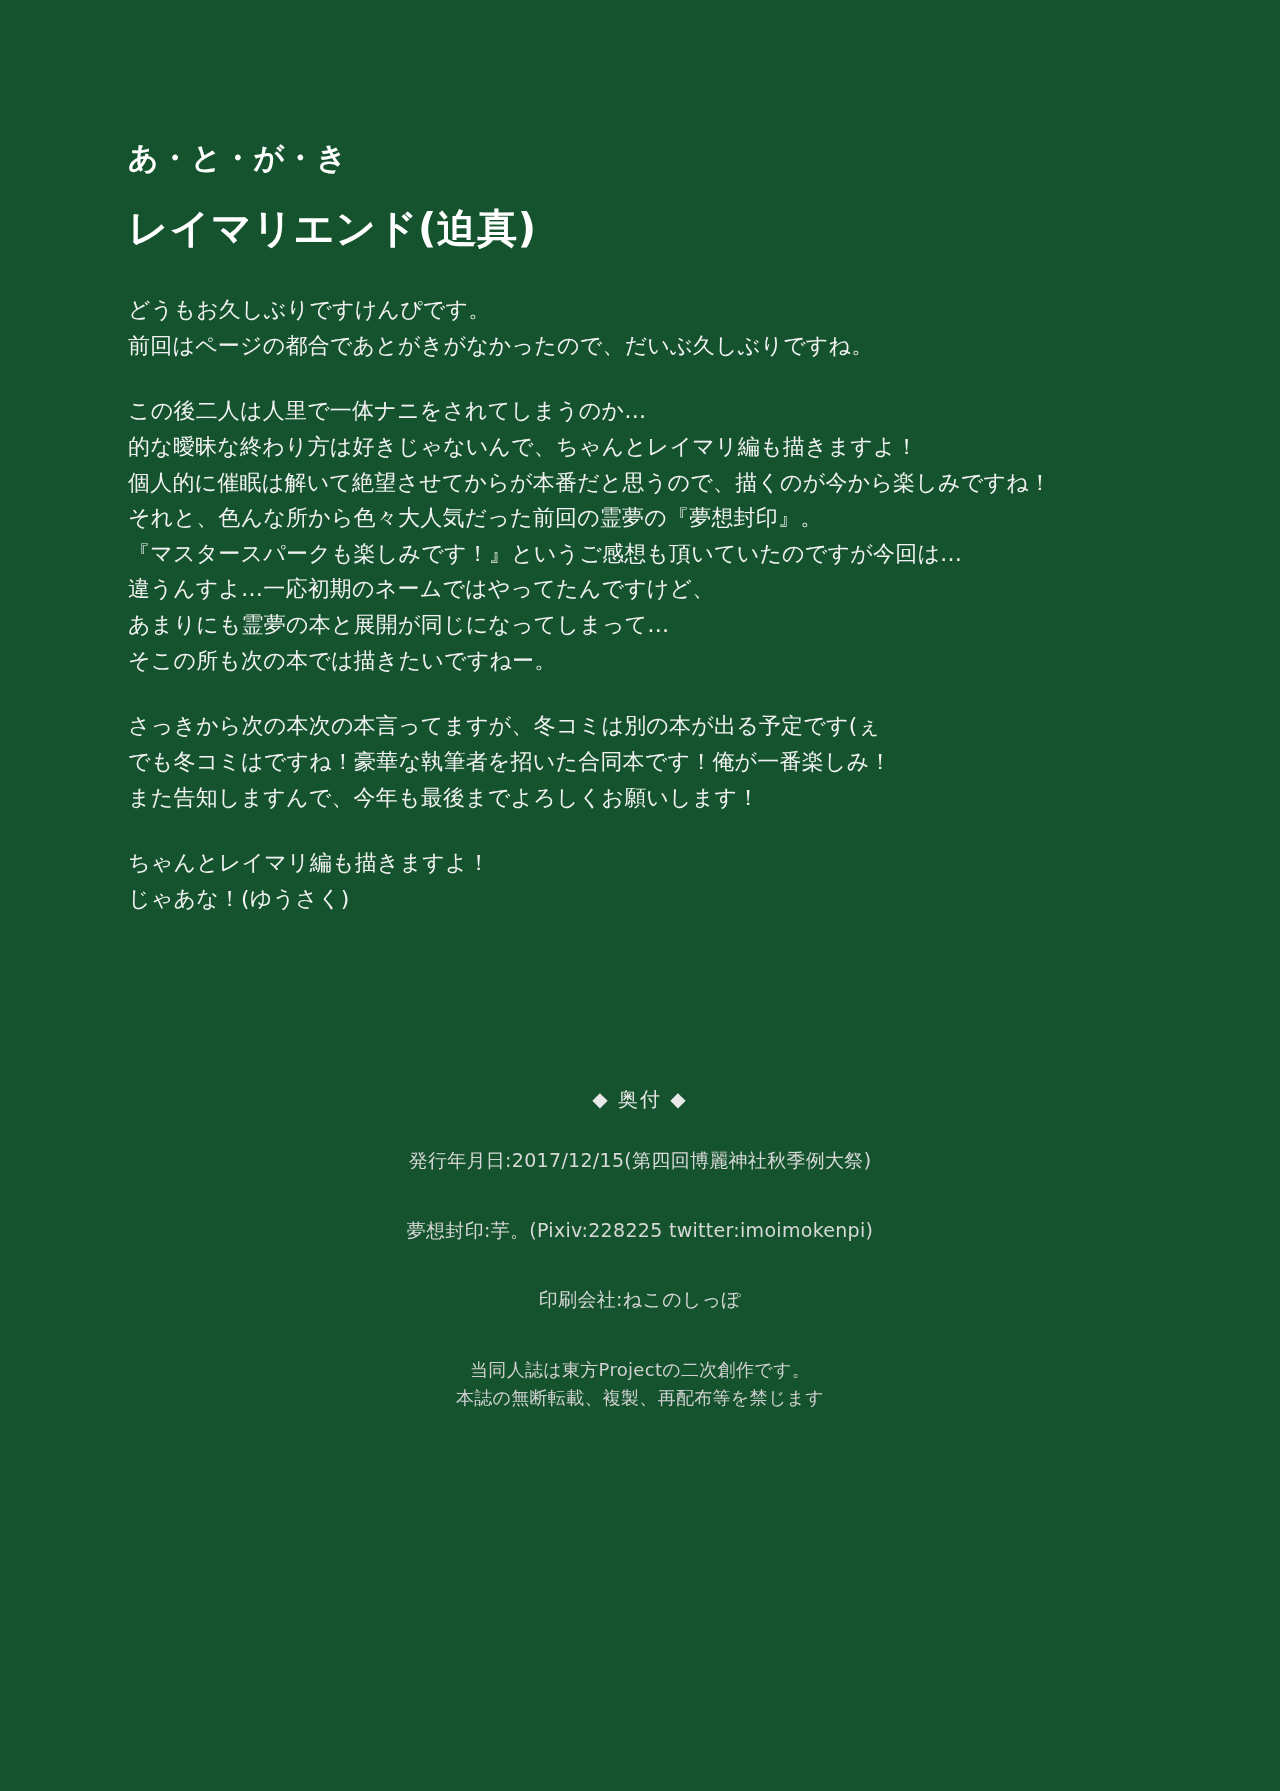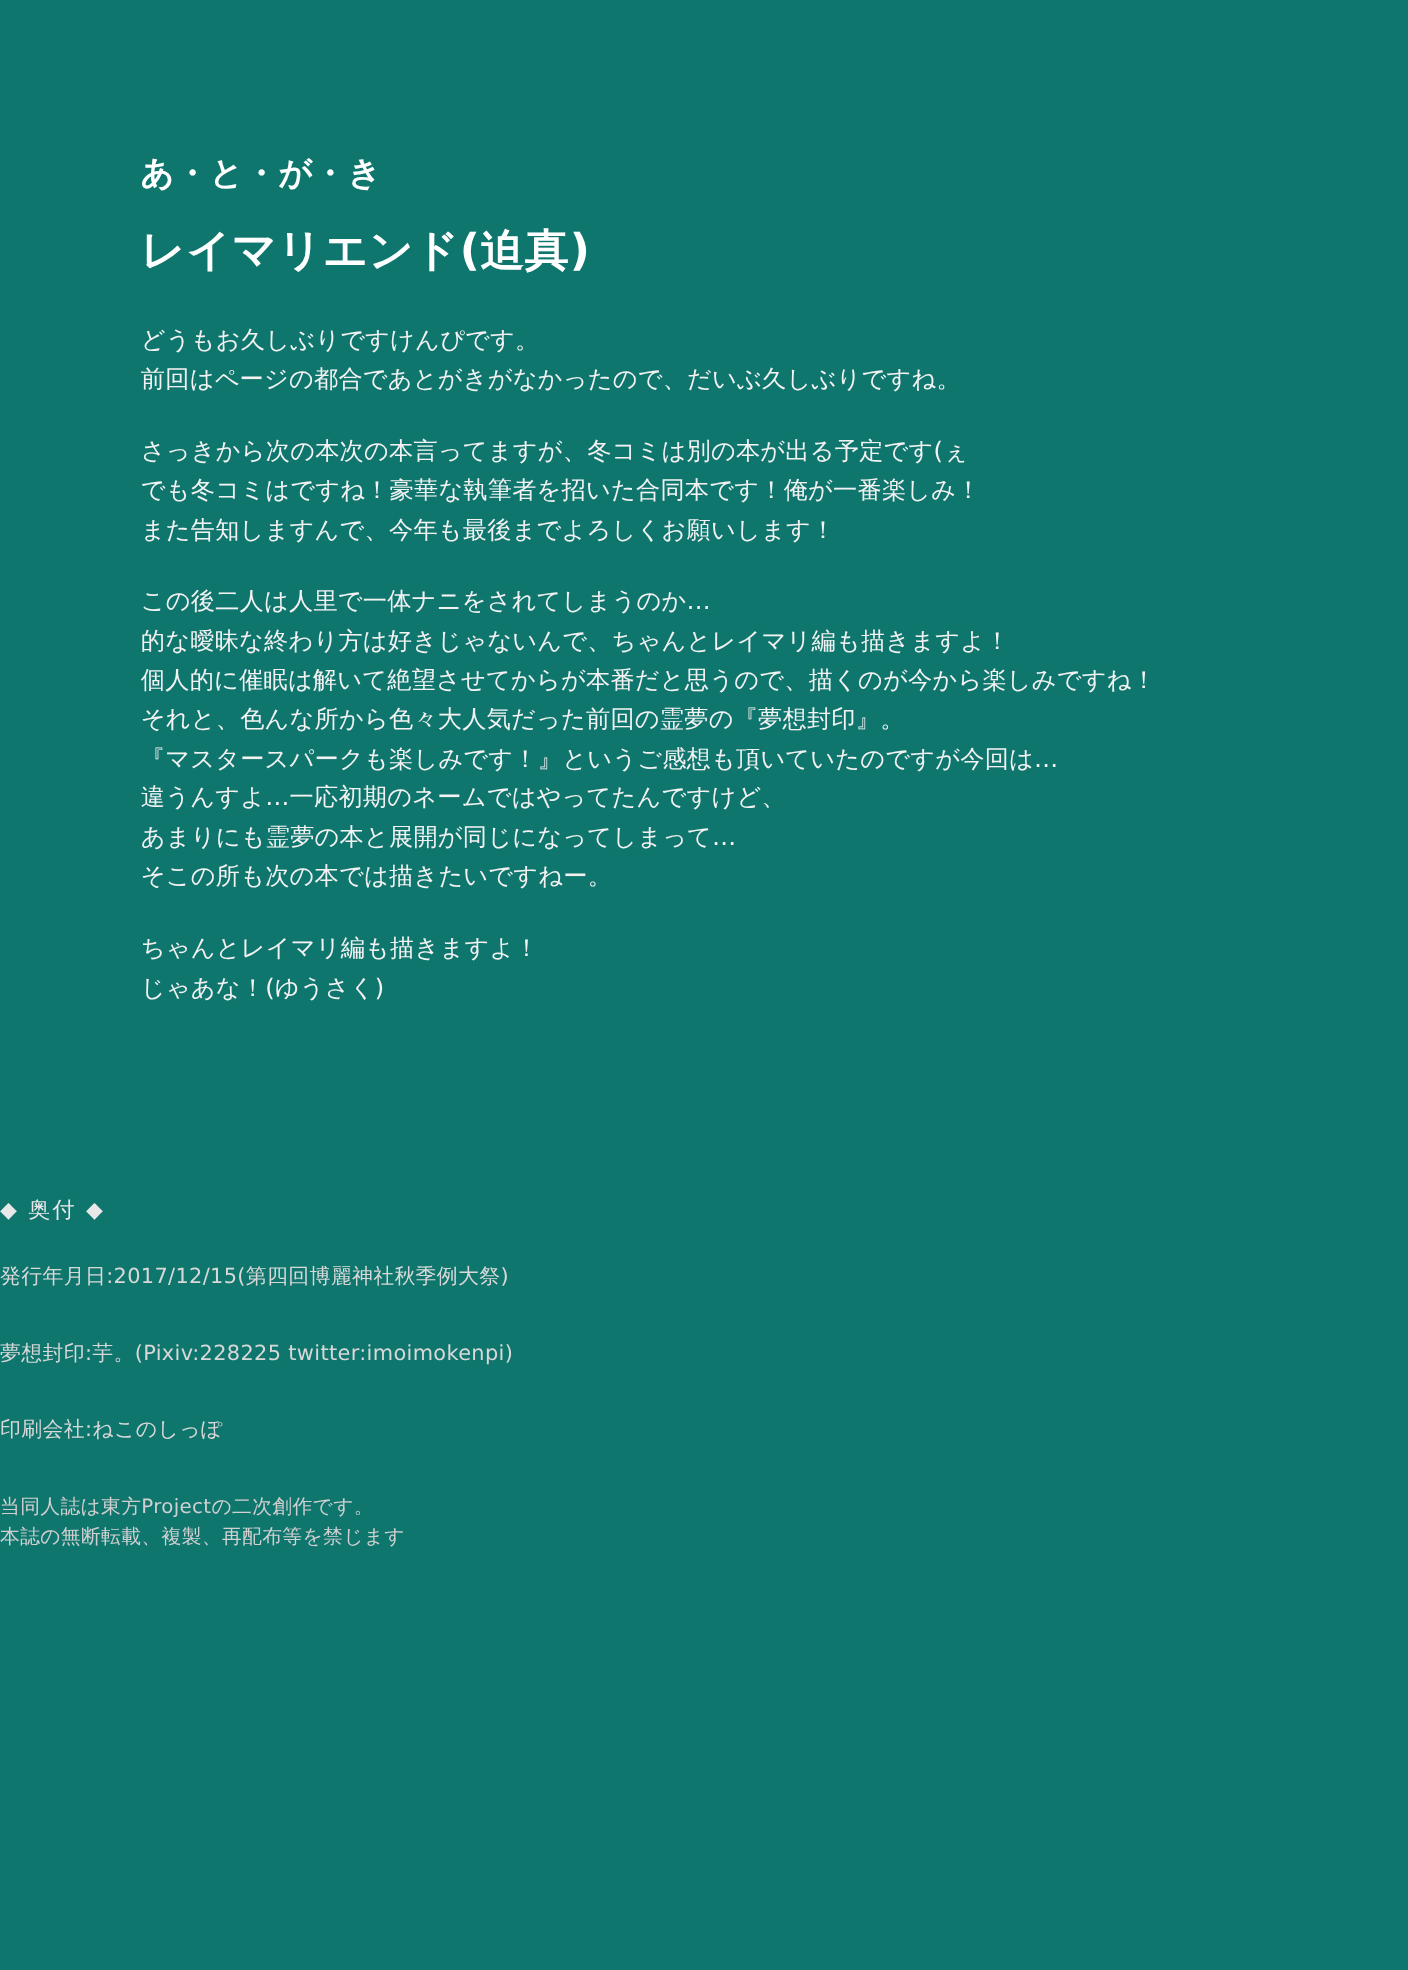--- a/index.html
+++ b/index.html
@@ -11,21 +11,21 @@
     width: 1280px;
     height: 1791px;
     position: relative;
     font-family: "DejaVu Sans", "Liberation Sans", sans-serif;
     color: #ffffff;
     overflow: hidden;
   }
   .page {
     position: absolute;
     inset: 0;
-    background: #0f766e;
+    background: #14532d;
   }
   .afterword {
     position: absolute;
     left: 128px;
     top: 140px;
     width: 1030px;
   }
   .kicker {
     font-size: 30px;
     font-weight: bold;
@@ -56,21 +56,21 @@
     line-height: 1.62;
     color: #f2f2f2;
     margin: 0;
   }
 
   .colophon {
     position: absolute;
     left: 0;
     right: 0;
     top: 1085px;
-    text-align: left;
+    text-align: center;
   }
   .colophon-heading {
     font-size: 20px;
     line-height: 1.4;
     margin: 0 0 34px 0;
     color: #e8e8e8;
     letter-spacing: 2px;
   }
   .colophon-line {
     font-size: 19px;
@@ -92,31 +92,31 @@
 <body>
 
 <div class="page">
 
   <section class="afterword">
     <h2 class="kicker">あ・と・が・き</h2>
     <h1 class="title">レイマリエンド(迫真)</h1>
 
     <p class="para">どうもお久しぶりですけんぴです。
 前回はページの都合であとがきがなかったので、だいぶ久しぶりですね。</p>
-    <p class="para">さっきから次の本次の本言ってますが、冬コミは別の本が出る予定です(ぇ
-でも冬コミはですね！豪華な執筆者を招いた合同本です！俺が一番楽しみ！
-また告知しますんで、今年も最後までよろしくお願いします！</p>
     <p class="para">この後二人は人里で一体ナニをされてしまうのか…
 的な曖昧な終わり方は好きじゃないんで、ちゃんとレイマリ編も描きますよ！
 個人的に催眠は解いて絶望させてからが本番だと思うので、描くのが今から楽しみですね！
 それと、色んな所から色々大人気だった前回の霊夢の『夢想封印』。
 『マスタースパークも楽しみです！』というご感想も頂いていたのですが今回は…
 違うんすよ…一応初期のネームではやってたんですけど、
 あまりにも霊夢の本と展開が同じになってしまって…
 そこの所も次の本では描きたいですねー。</p>
+    <p class="para">さっきから次の本次の本言ってますが、冬コミは別の本が出る予定です(ぇ
+でも冬コミはですね！豪華な執筆者を招いた合同本です！俺が一番楽しみ！
+また告知しますんで、今年も最後までよろしくお願いします！</p>
     <p class="para">ちゃんとレイマリ編も描きますよ！
 じゃあな！(ゆうさく)</p>
 
   </section>
 
   <section class="colophon">
     <p class="colophon-heading">◆ 奥付 ◆</p>
     <p class="colophon-line">発行年月日:2017/12/15(第四回博麗神社秋季例大祭)</p>
     <p class="colophon-line">夢想封印:芋。(Pixiv:228225 twitter:imoimokenpi)</p>
     <p class="colophon-line">印刷会社:ねこのしっぽ</p>

